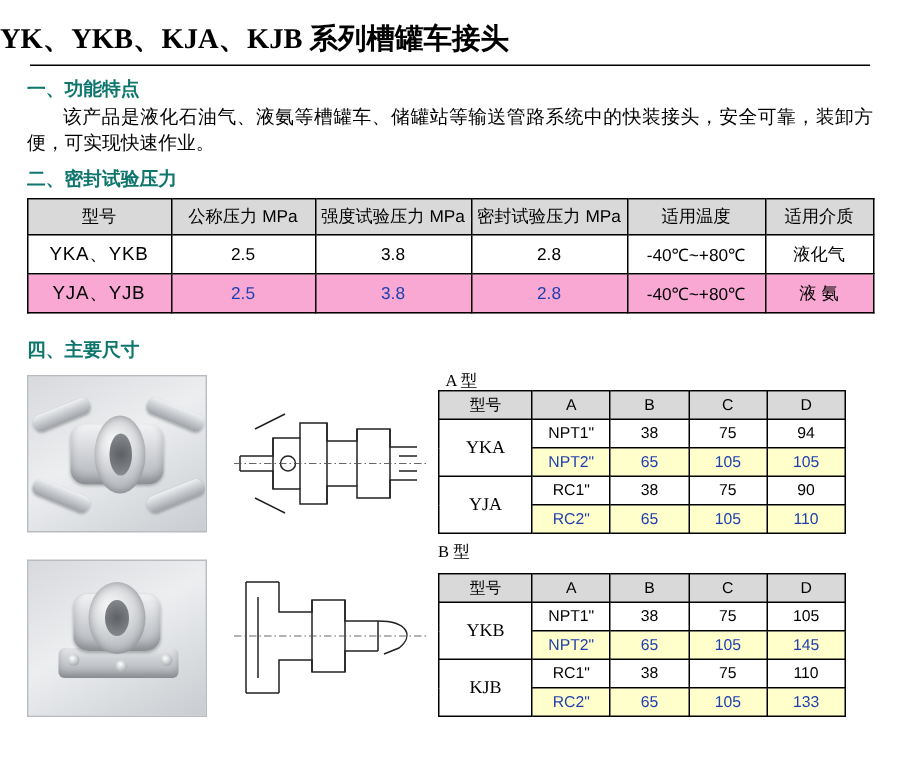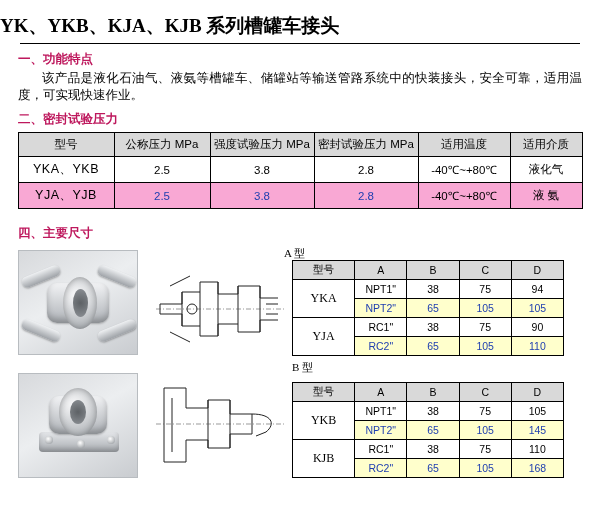--- a/index.html
+++ b/index.html
@@ -25,21 +25,21 @@
     font-family: "Liberation Serif", serif;
   }
   .title-rule {
     width: 560px;
     margin: 0 auto;
     border-bottom: 1px solid #000;
     height: 0;
   }
 
   .section-head {
-    color: #be185d;
+    color: #0f766e;
     font-weight: bold;
     font-size: 12.5px;
     margin: 7px 0 2px 18px;
     font-family: "Liberation Sans", sans-serif;
   }
   .para {
     font-size: 12.5px;
     line-height: 17px;
     margin: 0 18px 0 18px;
     text-indent: 24px;
@@ -162,21 +162,21 @@
 </style>
 </head>
 <body>
 
 <div class="page">
 
   <div class="title">YK、YKB、KJA、KJB 系列槽罐车接头</div>
   <div class="title-rule"></div>
 
   <div class="section-head">一、功能特点</div>
-  <div class="para">该产品是液化石油气、液氨等槽罐车、储罐站等输送管路系统中的快装接头，安全可靠，适用温度，可实现快速作业。</div>
+  <div class="para">该产品是液化石油气、液氨等槽罐车、储罐站等输送管路系统中的快装接头，安全可靠，装卸方便，可实现快速作业。</div>
 
   <div class="section-head">二、密封试验压力</div>
 
 
   <table class="perf">
     <colgroup>
       <col style="width:96px">
         <col style="width:96px">
         <col style="width:104px">
       <col style="width:104px">
@@ -264,21 +264,21 @@
           <path d="M52 26 L52 74 M74 26 L74 74 M96 40 L96 60"></path>
           <path d="M96 40 C 116 40, 120 50, 110 58 L 100 62"></path>
           <path d="M16 24 L16 78"></path>
         </g>
         <g stroke="#555" stroke-width="0.6" stroke-dasharray="5 2 1 2" fill="none">
           <path d="M0 50 L128 50"></path>
         </g>
       </svg>
     </div>
 
-    <div class="type-label" style="left:284px; top:0px;">A 型</div>
+    <div class="type-label" style="left:297px; top:0px;">A 型</div>
     <table class="dim" style="left:292px; top:14px;">
       <colgroup>
           <col class="c0">
           <col class="cx">
           <col class="cx">
           <col class="cx">
           <col class="cx">
         </colgroup>
       <thead>
         <tr>
@@ -355,19 +355,19 @@
           <td class="rowhdr" rowspan="2">KJB</td>
           <td>RC1"</td>
           <td>38</td>
           <td>75</td>
           <td>110</td>
         </tr>
         <tr>
           <td class="yellow blue">RC2"</td>
           <td class="yellow blue">65</td>
           <td class="yellow blue">105</td>
-          <td class="yellow blue">168</td>
+          <td class="yellow blue">133</td>
         </tr>
       </tbody>
     </table>
 
   </div>
 </div>
 
 </body></html>

